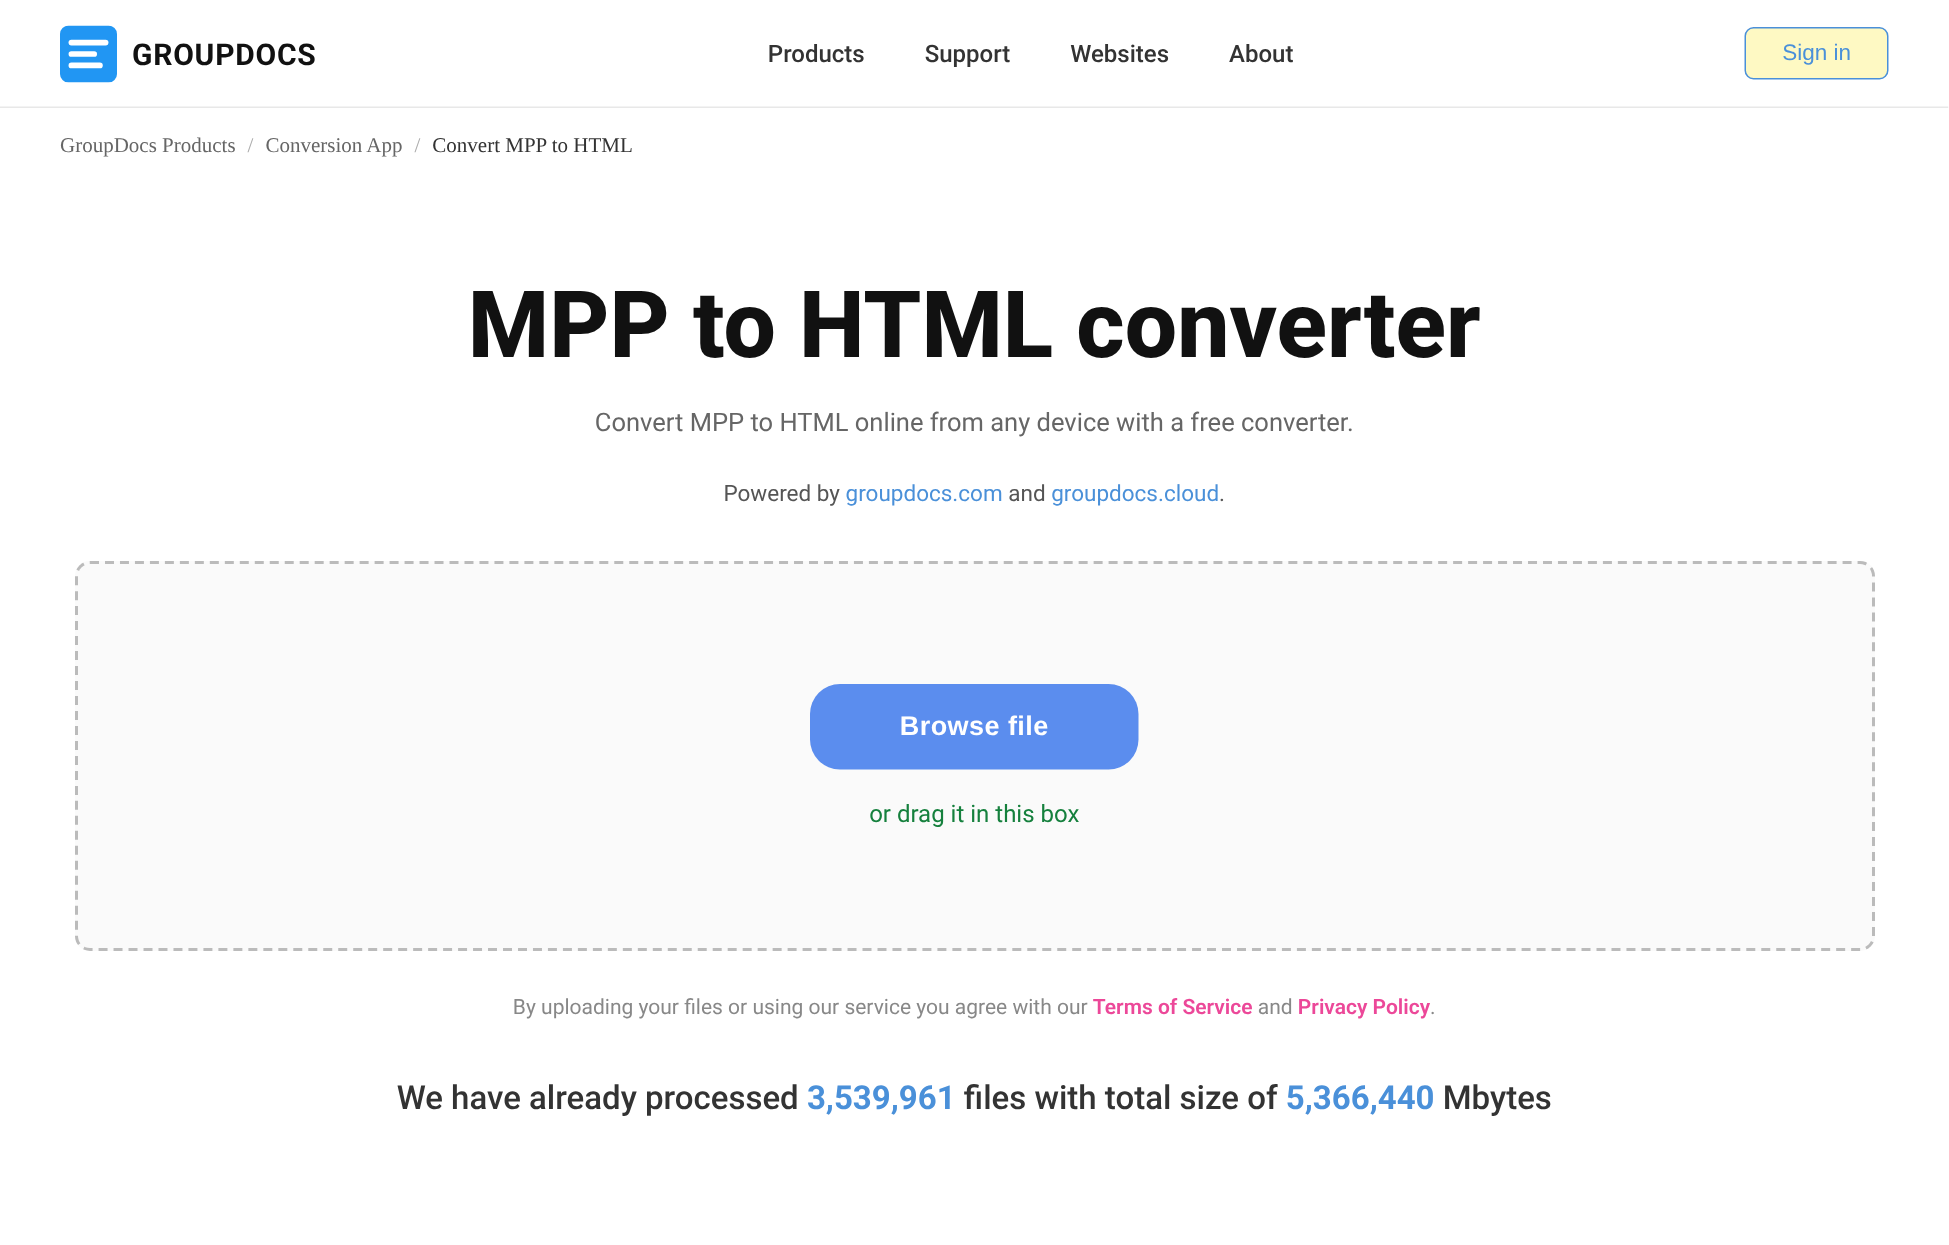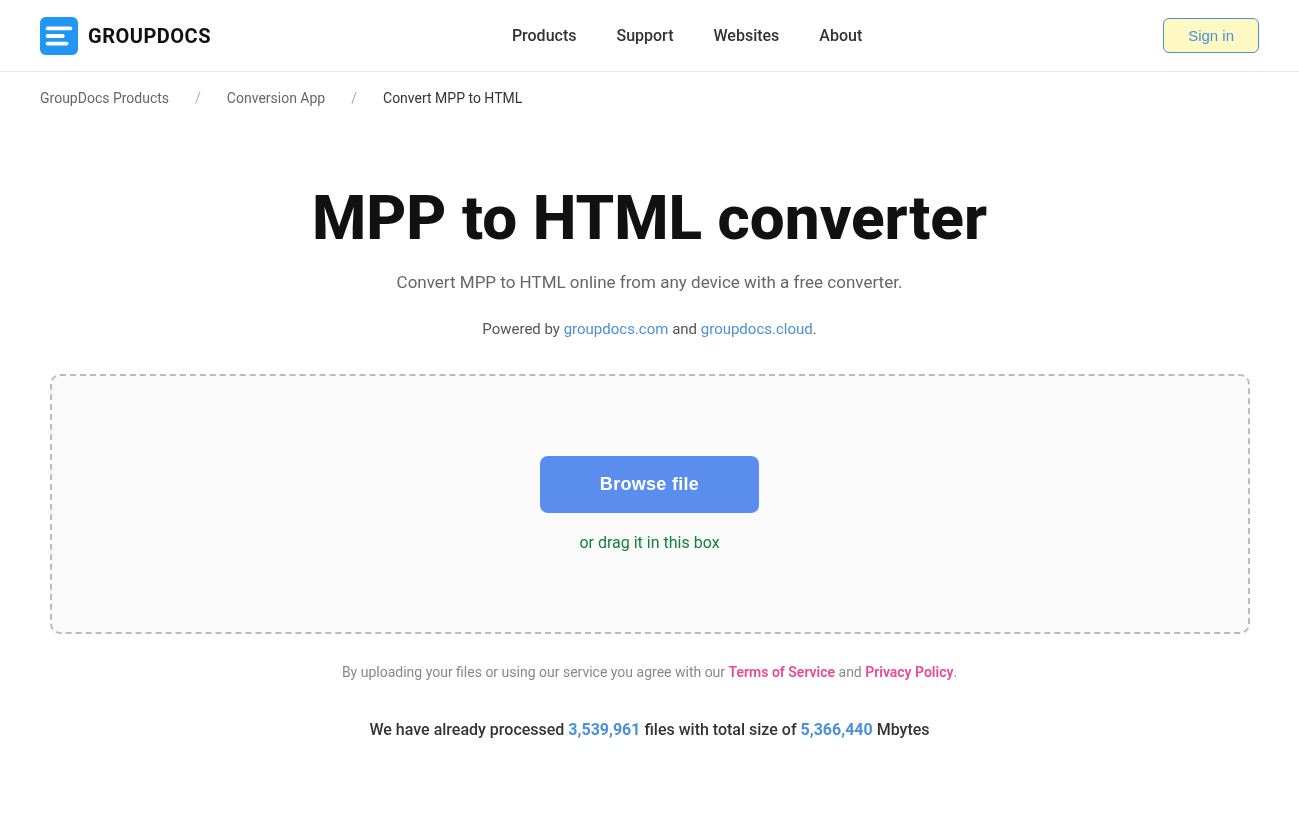--- a/index.html
+++ b/index.html
@@ -51,24 +51,25 @@
       border-radius: 6px;
       font-size: 15px;
       font-weight: 500;
       cursor: pointer;
     }
 
     
     .breadcrumb {
       display: flex;
       align-items: center;
-      gap: 26px;
+      gap: 8px;
       padding: 18px 40px;
       font-size: 14px;
       color: #666;
+      font-family: Liberation Serif, serif;
     }
     .breadcrumb a {
       text-decoration: none;
       color: #666;
     }
     .breadcrumb .sep { color: #aaa; }
     .breadcrumb .current { color: #333; }
 
     
     main {
@@ -116,21 +117,21 @@
       gap: 20px;
       margin-bottom: 30px;
     }
     .browse-btn {
       background: #5b8dee;
       color: #fff;
       border: none;
       padding: 18px 60px;
       font-size: 18px;
       font-weight: 600;
-      border-radius: 8px;
+      border-radius: 20px;
       cursor: pointer;
       letter-spacing: 0.3px;
     }
     .drag-text {
       font-size: 16px;
       color: #15803d;
     }
 
     
     .tos-text {
@@ -140,21 +141,21 @@
       margin-bottom: 40px;
     }
     .tos-text a {
       color: #ec4899;
       font-weight: 600;
       text-decoration: none;
     }
 
     
     .stats {
-      font-size: 16px;
+      font-size: 22px;
       font-weight: 500;
       color: #333;
       text-align: left;
     }
     .stats .highlight {
       color: #4a90d9;
       font-weight: 700;
     }
   </style>
 </head>

